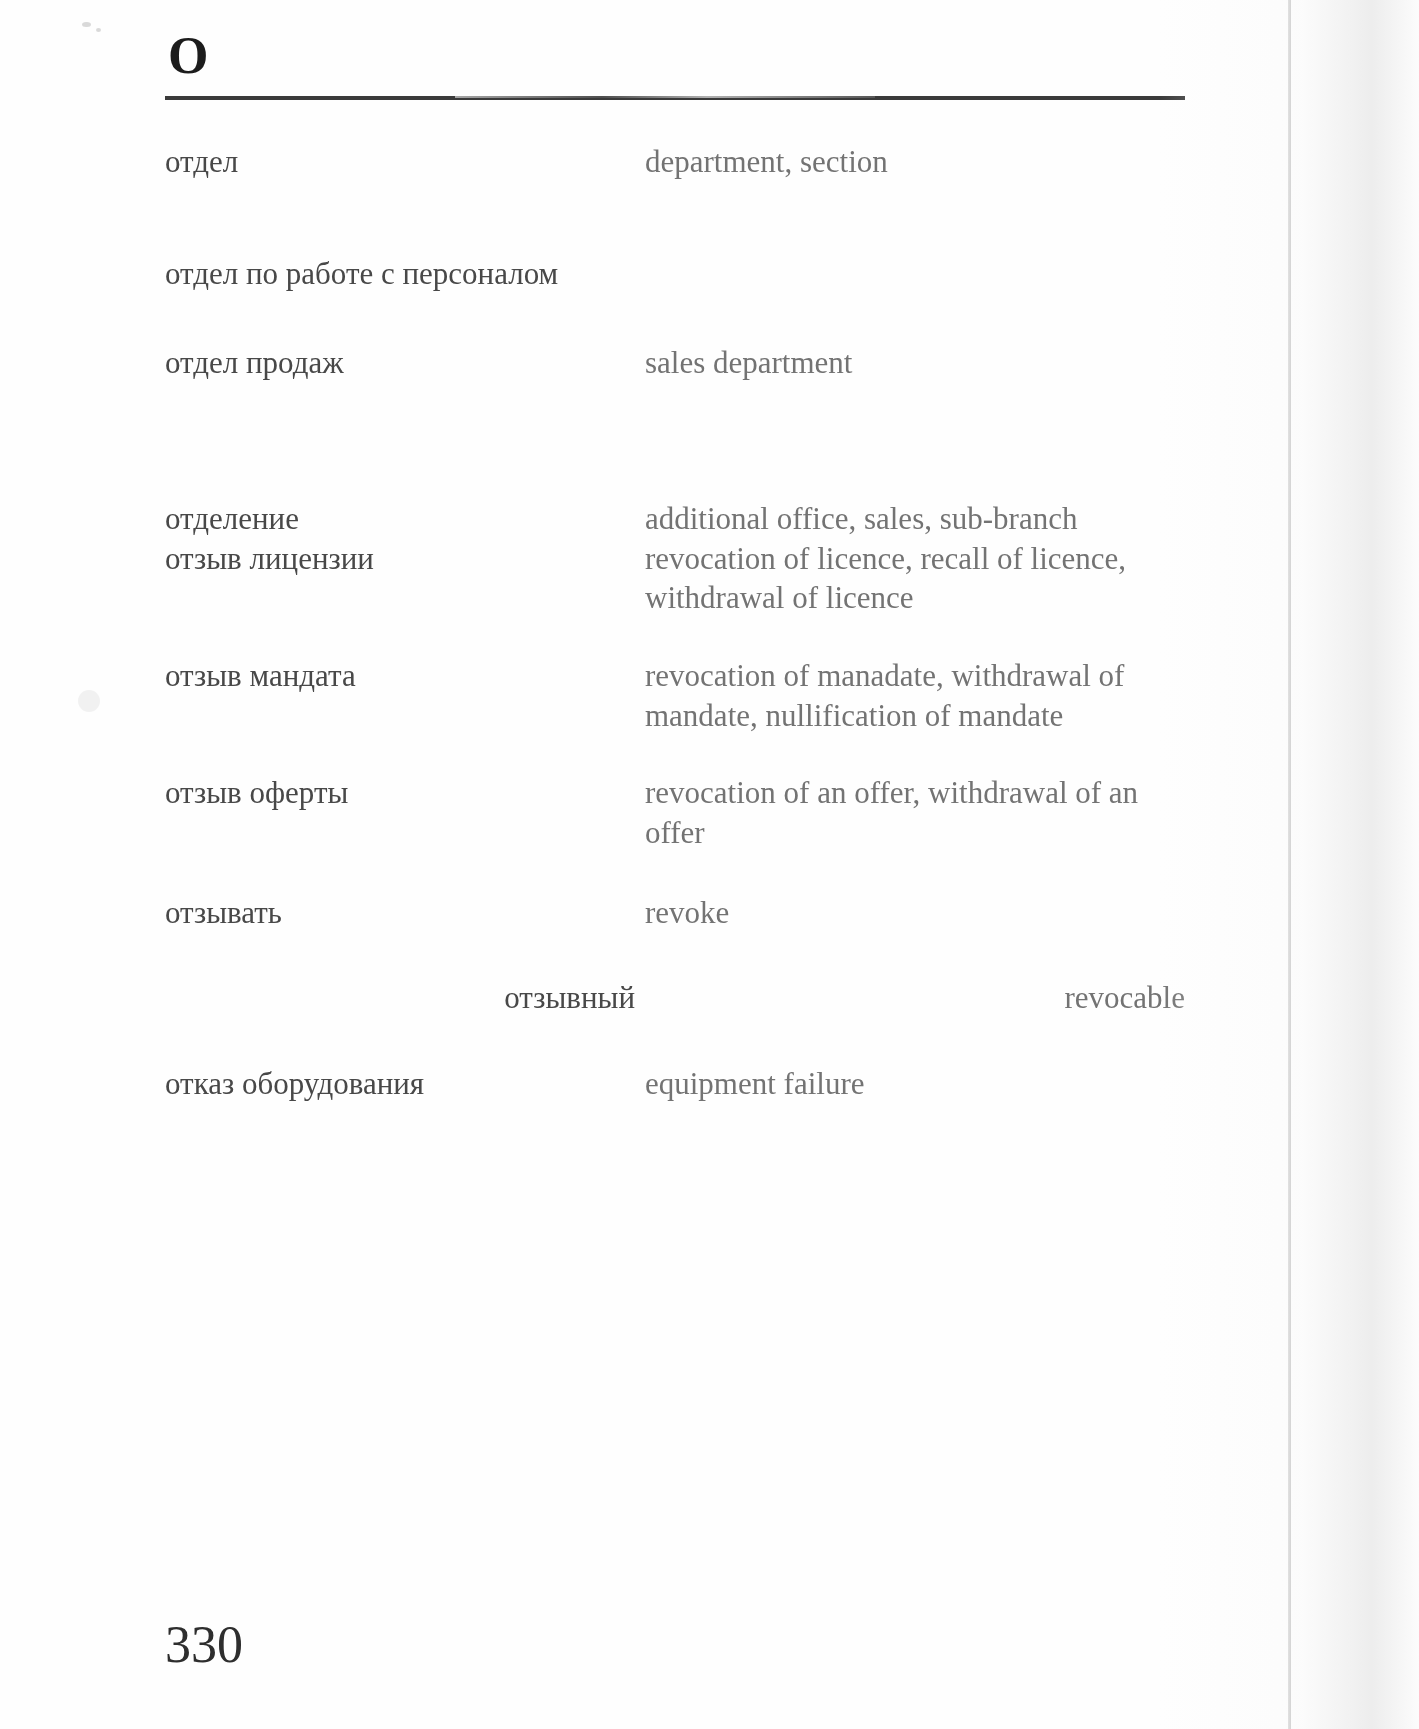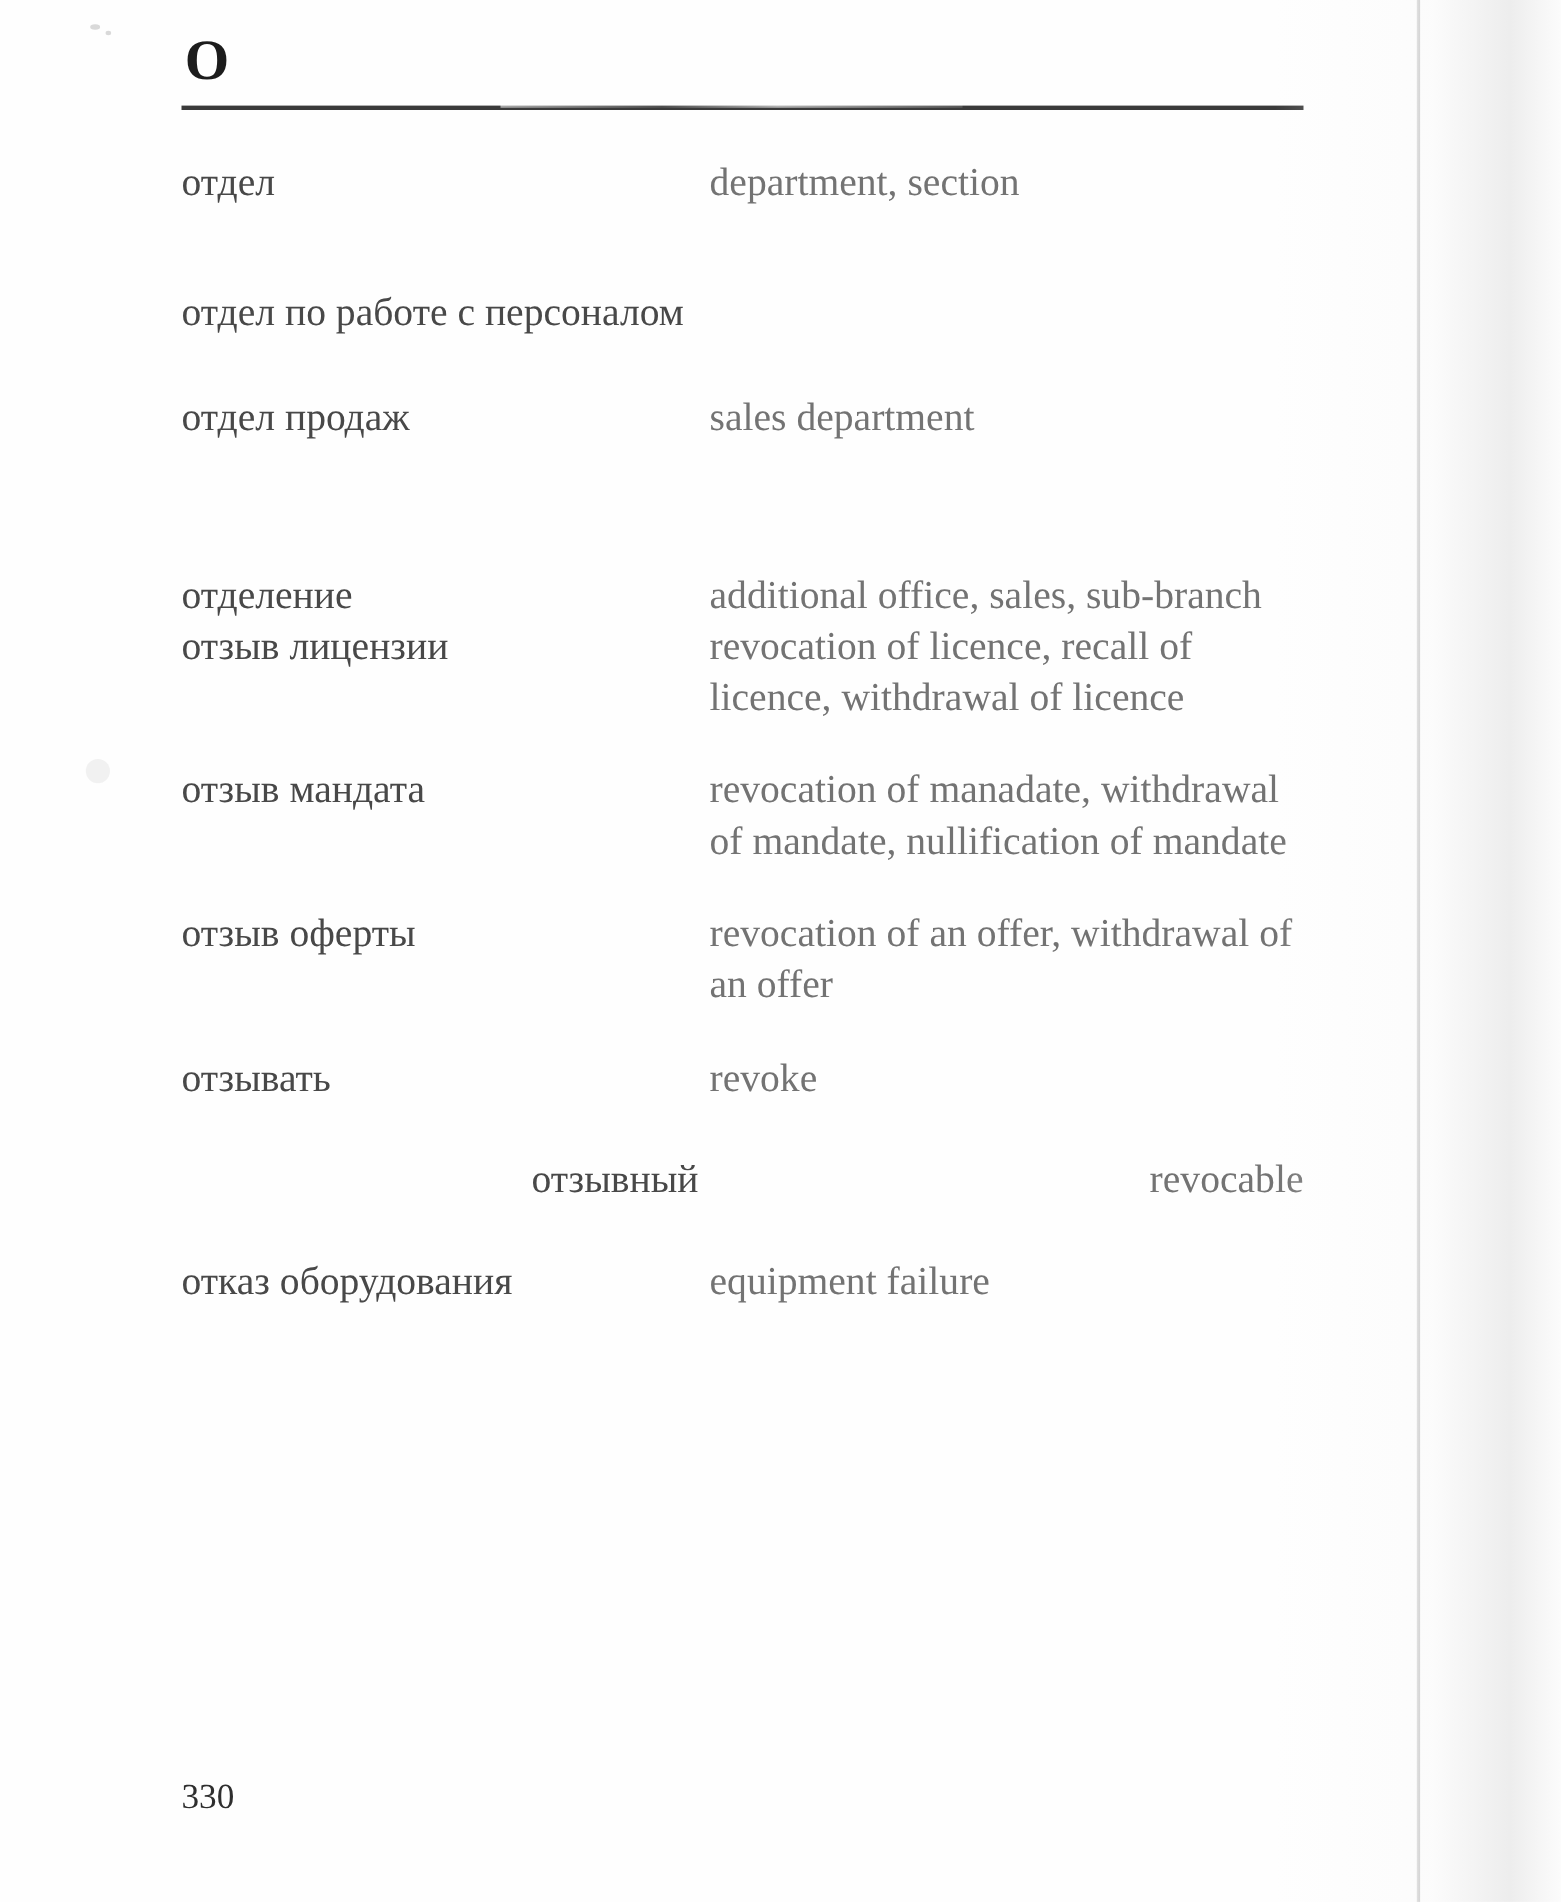--- a/index.html
+++ b/index.html
@@ -94,40 +94,40 @@
 
   .entry {
     display: flex;
     align-items: flex-start;
     margin-bottom: 0;
   }
 
   .term, .gloss {
     font-family: "Liberation Serif", serif;
     color: #4a4a4a;
-    font-size: 36px;
+    font-size: 31px;
     line-height: 1.28;
   }
   .term {
     width: 470px;
     flex: 0 0 470px;
     padding-right: 10px;
     color: #484848;
   }
   .gloss {
     flex: 1 1 auto;
     color: #737373;
   }
 
   .page-number {
     position: absolute;
     left: 165px;
     top: 1615px;
     font-family: "Liberation Serif", serif;
-    font-size: 32px;
+    font-size: 52px;
     color: #2e2e2e;
   }
 </style>
 </head>
 <body>
 
 <div class="page">
 
   <div class="speck" style="left:82px; top:22px; width:9px; height:5px;"></div>
   <div class="speck" style="left:96px; top:28px; width:5px; height:4px;"></div>

